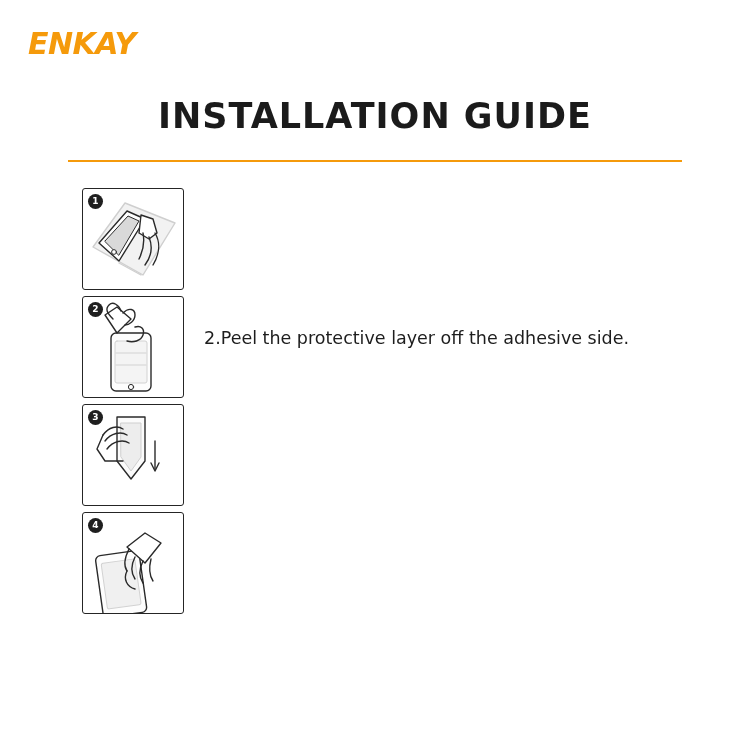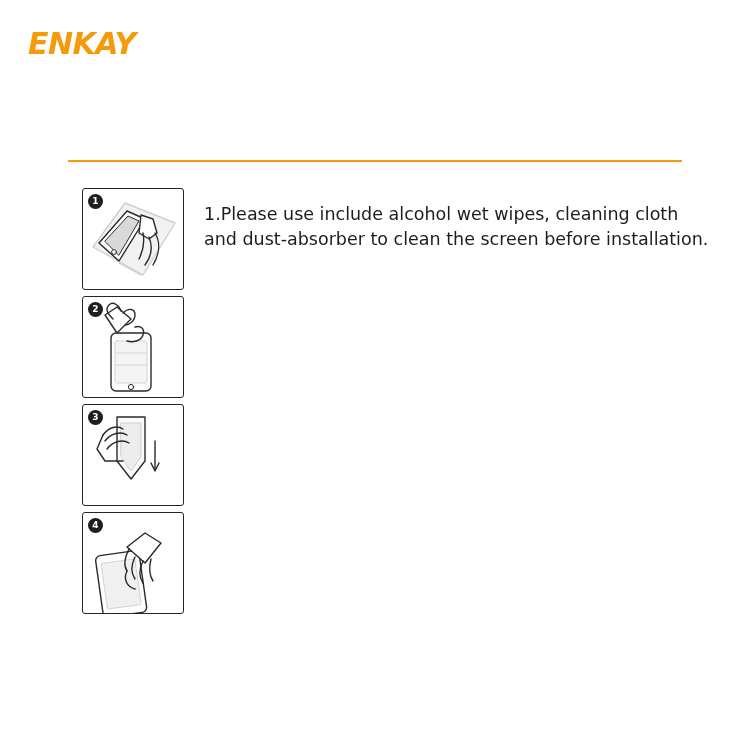--- a/index.html
+++ b/index.html
@@ -110,20 +110,21 @@
     display: inline;
   }
 </style>
 </head>
 <body>
 
 <div class="page">
 
   <div class="brand">ENKAY</div>
 
+  <div class="title">INSTALLATION GUIDE</div>
 
   <div class="rule"></div>
 
   <div class="steps">
 
     <div class="step step-1">
       <div class="thumb">
         <svg viewBox="0 0 100 100" xmlns="http://www.w3.org/2000/svg">
           <g fill="none" stroke="#2a2a2a" stroke-width="1.4" stroke-linejoin="round" stroke-linecap="round">
             <path d="M10 58 L42 14 L92 34 L60 86 Z" fill="#f2f2f2" stroke="#cfcfcf"></path>
@@ -132,42 +133,42 @@
             <circle cx="31" cy="63" r="2.4" fill="#ffffff" stroke="#2a2a2a" stroke-width="1"></circle>
             <path d="M58 26 L70 30 L74 44 L66 50 L56 44 Z" fill="#ffffff" stroke="#2a2a2a"></path>
             <path d="M60 44 C62 54 60 62 56 70" stroke="#2a2a2a"></path>
             <path d="M66 48 C70 58 68 68 62 76" stroke="#2a2a2a"></path>
             <path d="M72 44 C78 54 76 66 70 76" stroke="#2a2a2a"></path>
             <path d="M36 74 L58 86" stroke="#cfcfcf"></path>
           </g>
         </svg>
         <div class="badge">1</div>
       </div>
-      <div class="text">
-        <span class="num">1.</span><span class="body-txt">Please use include alcohol wet wipes, cleaning cloth and dust-absorber to clean the screen before installation.</span>
-      </div>
     </div>
 
     <div class="step step-2">
       <div class="thumb">
         <svg viewBox="0 0 100 100" xmlns="http://www.w3.org/2000/svg">
           <g fill="none" stroke="#2a2a2a" stroke-width="1.4" stroke-linejoin="round" stroke-linecap="round">
             <rect x="28" y="36" width="40" height="58" rx="5" fill="#fdfdfd" stroke="#2a2a2a"></rect>
             <rect x="32" y="44" width="32" height="42" rx="2" fill="#f4f4f4" stroke="#d2d2d2" stroke-width="1"></rect>
             <circle cx="48" cy="90" r="2.6" stroke="#2a2a2a" stroke-width="1"></circle>
             <path d="M34 36 L22 18 L34 10 L48 22 Z" fill="#ffffff" stroke="#2a2a2a"></path>
             <path d="M30 22 C24 16 22 12 26 8 C30 4 36 8 38 14" stroke="#2a2a2a"></path>
             <path d="M40 16 C46 10 52 12 52 18 C52 24 46 28 42 28" stroke="#2a2a2a"></path>
             <path d="M52 30 C58 28 62 32 60 38 C58 44 50 46 44 44" stroke="#2a2a2a"></path>
             <path d="M33 56 L63 56" stroke="#d2d2d2" stroke-width="1"></path>
             <path d="M33 68 L63 68" stroke="#d2d2d2" stroke-width="1"></path>
           </g>
         </svg>
         <div class="badge">2</div>
       </div>
+      <div class="text">
+        <span class="num">2.</span><span class="body-txt">Peel the protective layer off the adhesive side.</span>
+      </div>
     </div>
 
     <div class="step step-3">
       <div class="thumb">
         <svg viewBox="0 0 100 100" xmlns="http://www.w3.org/2000/svg">
           <g fill="none" stroke="#2a2a2a" stroke-width="1.4" stroke-linejoin="round" stroke-linecap="round">
             <path d="M34 12 L62 12 L62 56 L48 74 L34 56 Z" fill="#fbfbfb" stroke="#2a2a2a"></path>
             <path d="M38 18 L58 18 L58 52 L48 66 L38 52 Z" fill="#ededed" stroke="#cfcfcf" stroke-width="1"></path>
             <path d="M20 30 C26 22 34 20 40 24" stroke="#2a2a2a"></path>
             <path d="M22 36 C28 28 38 26 44 30" stroke="#2a2a2a"></path>

